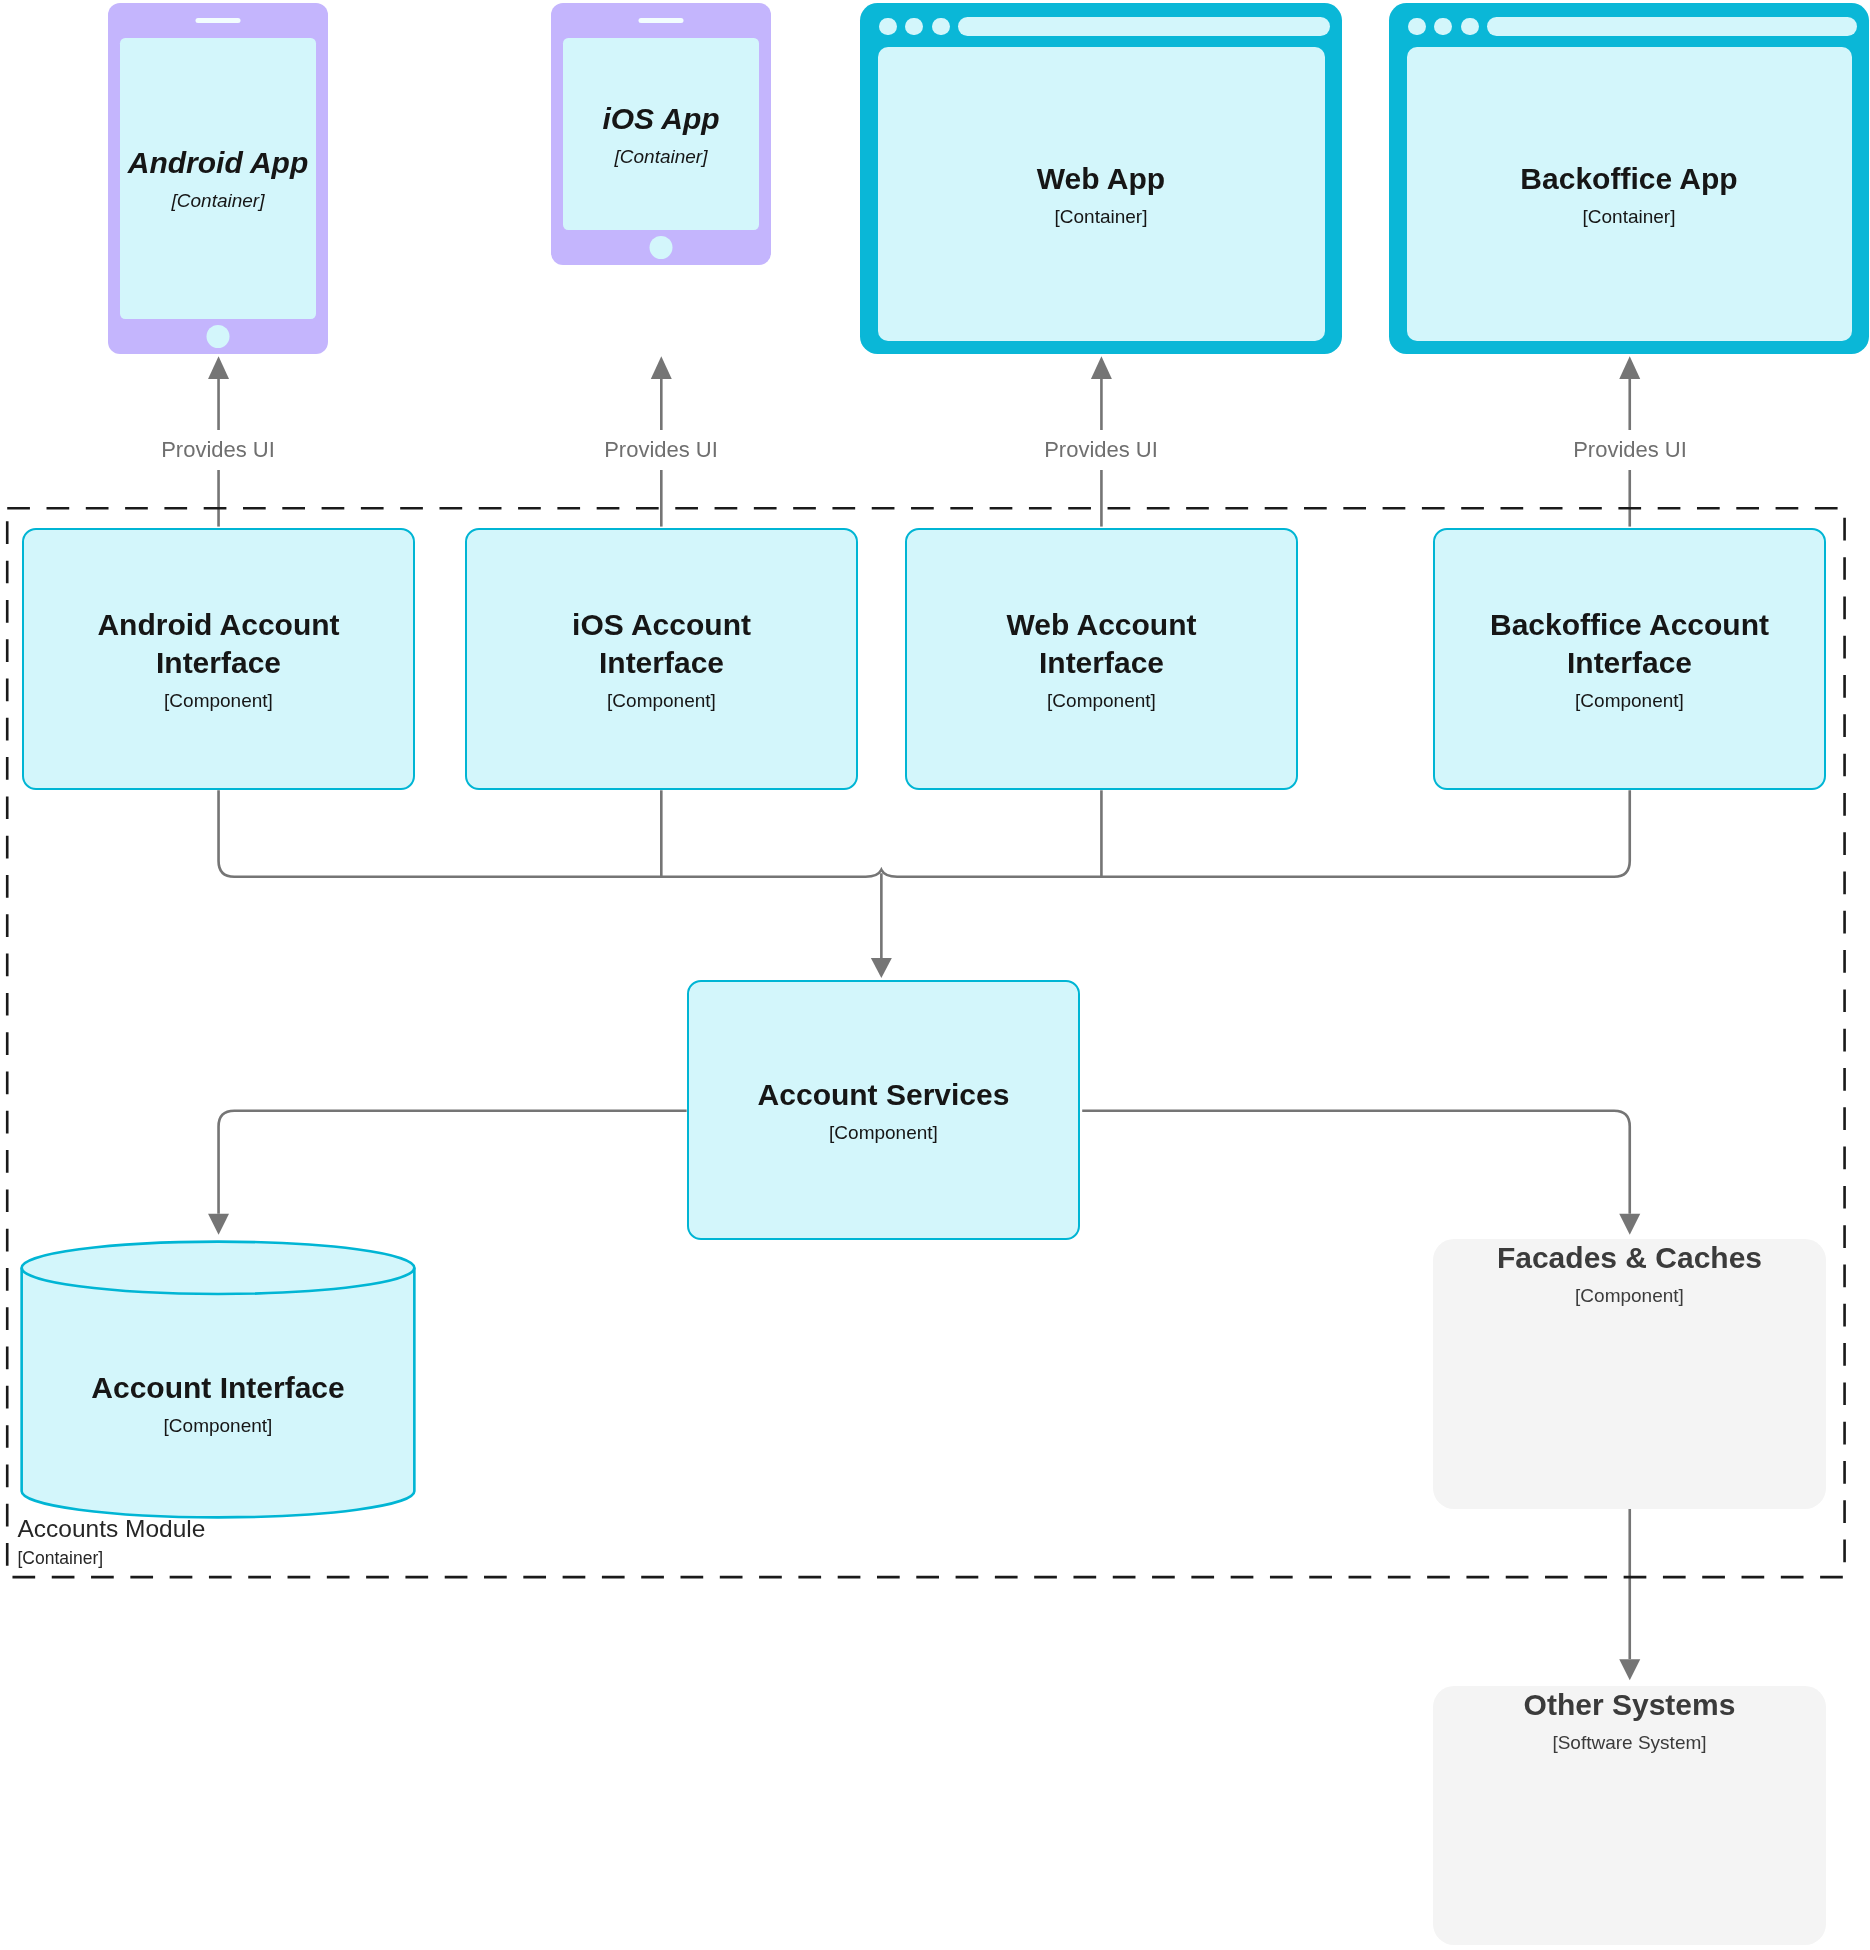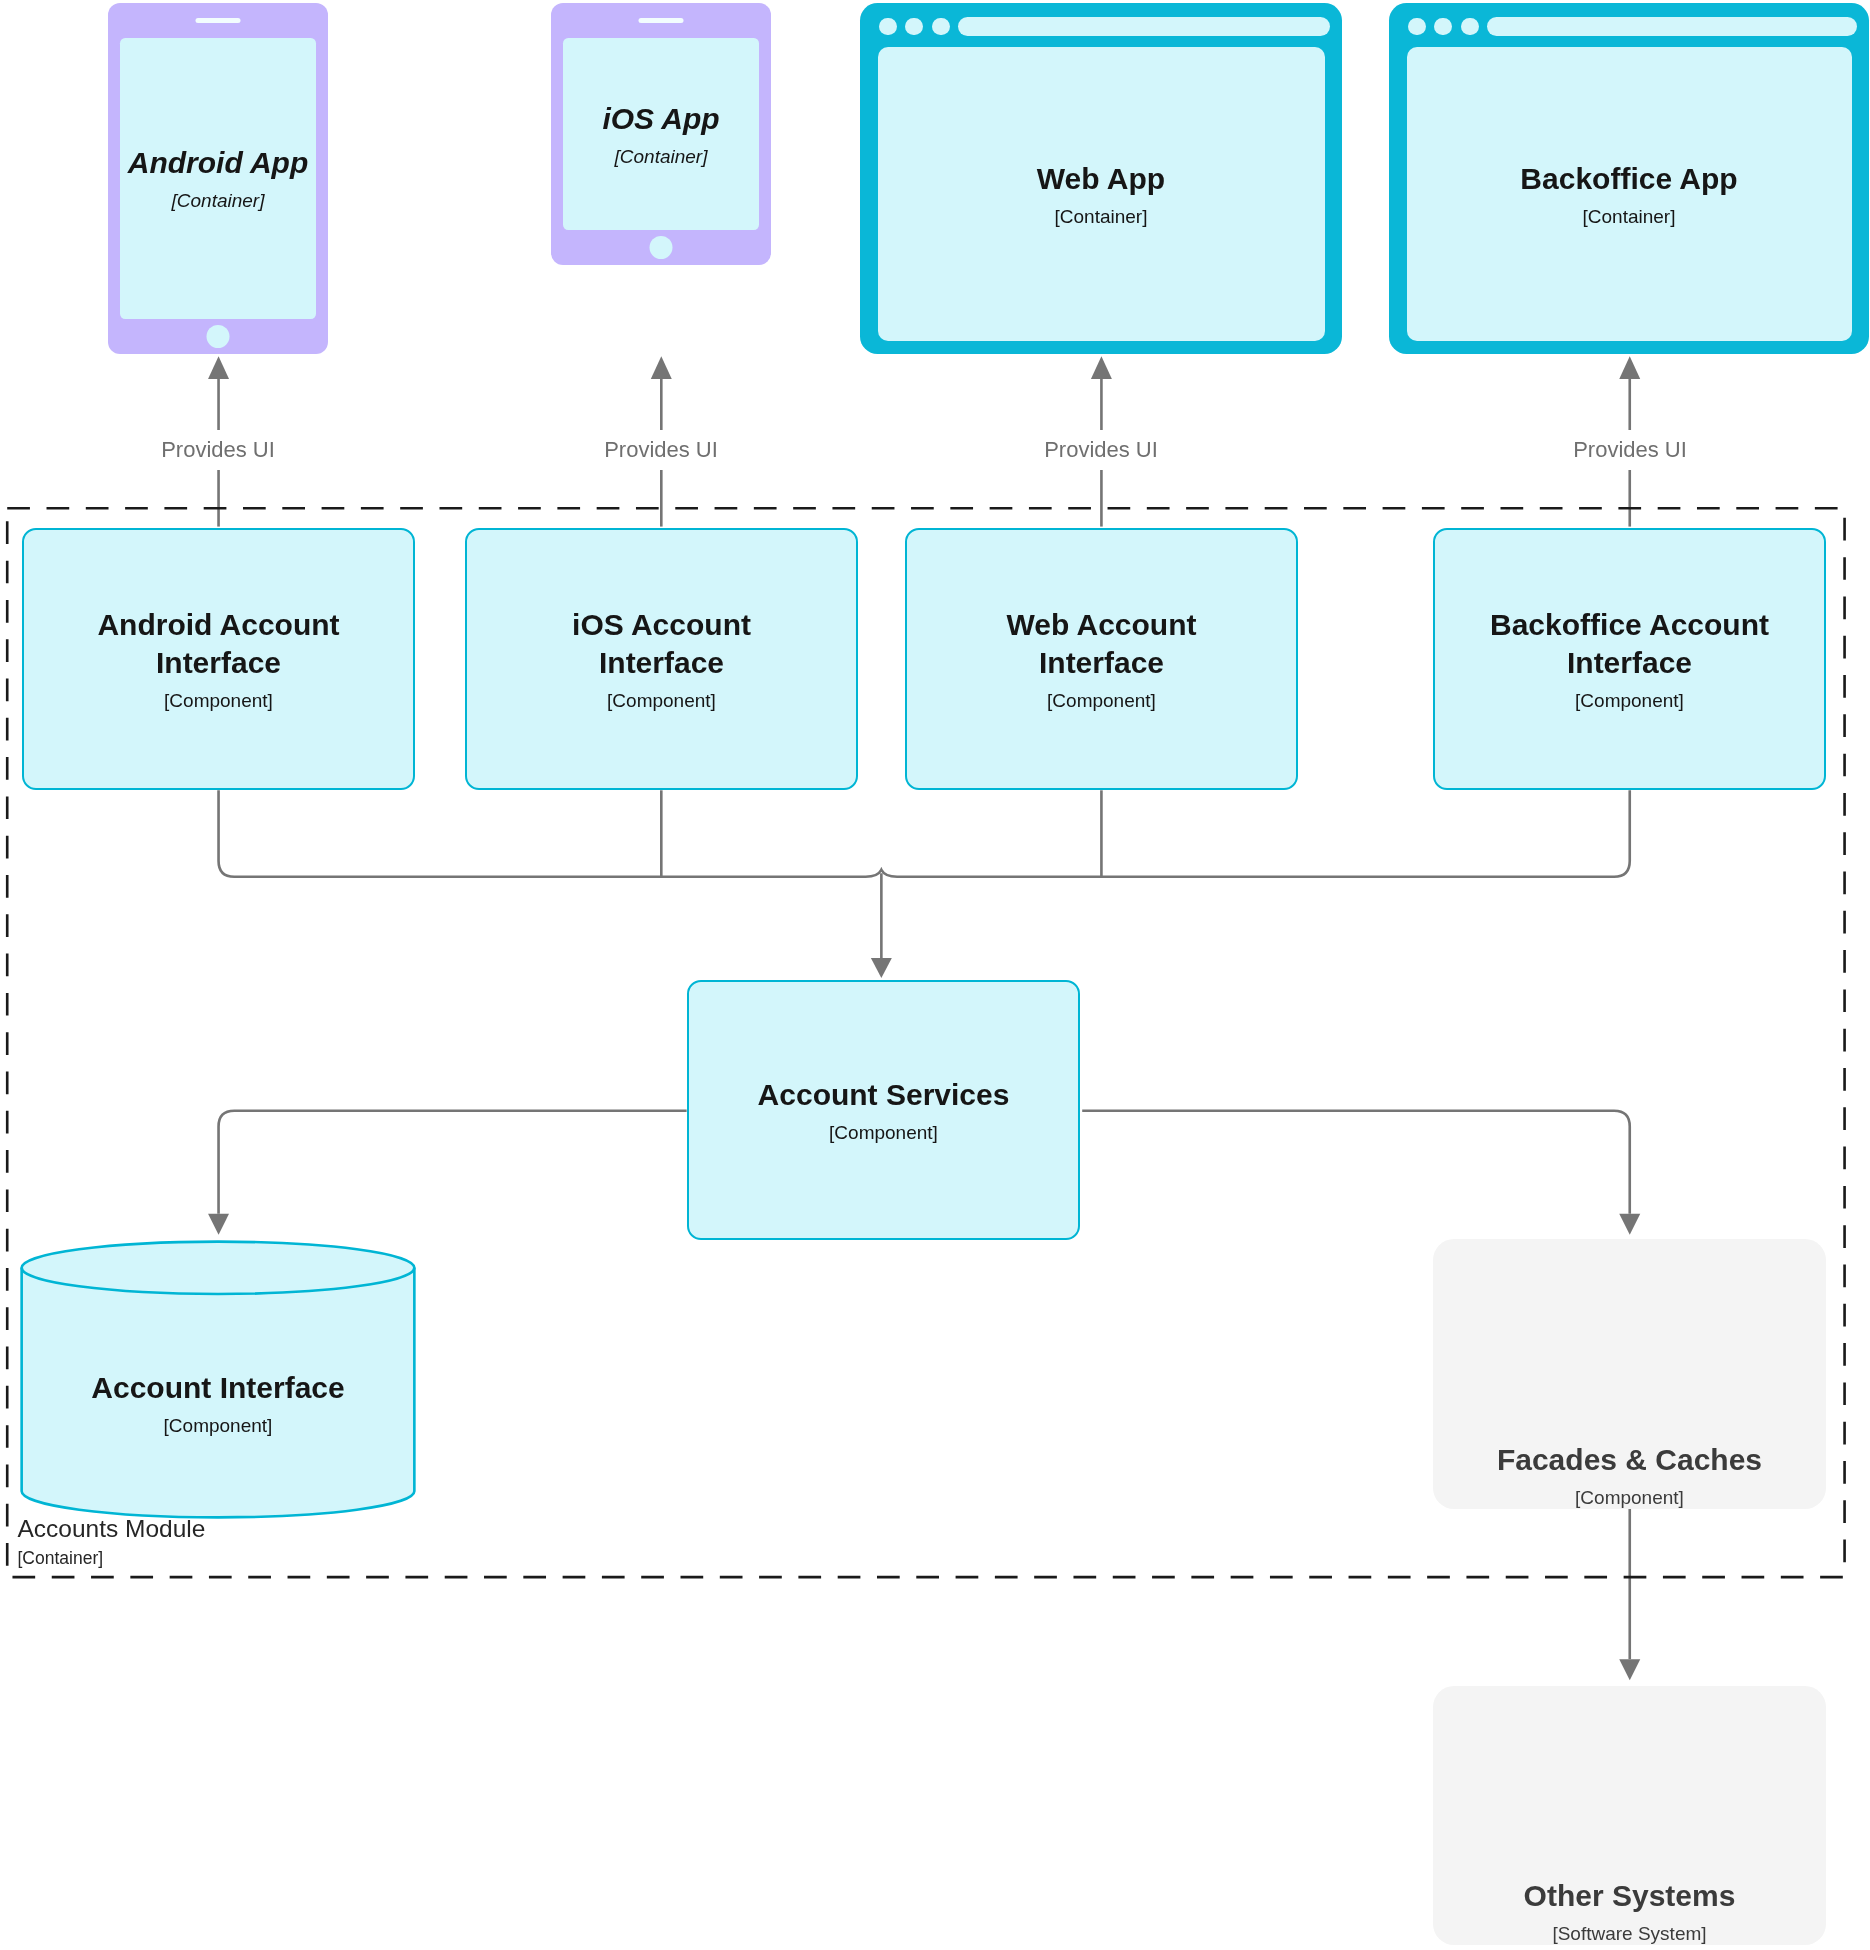--- a/index.html
+++ b/index.html
@@ -19,21 +19,21 @@
   .comp-box {
     position:absolute; box-sizing:border-box;
     background:#d3f6fb; border:2.6px solid #00b5d4; border-radius:14px;
     display:flex; align-items:center; justify-content:center;
   }
 
   
   .gray-box {
     position:absolute; box-sizing:border-box;
     background:#f4f4f4; border-radius:21px;
-    display:flex; align-items:flex-end; justify-content:center;
+    display:flex; align-items:flex-start; justify-content:center;
   }
   .gray-box .node-title, .gray-box .node-type { color:#3b3b3b; }
 
   
   .phone { position:absolute; background:#c4b5fd; border-radius:12px;font-style:italic; }
   .phone .speaker {
     position:absolute; top:15.7px; left:50%; transform:translateX(-50%);
     width:45px; height:4.4px; border-radius:2.6px; background:#f2fdfe;
   }
   .phone .screen {

